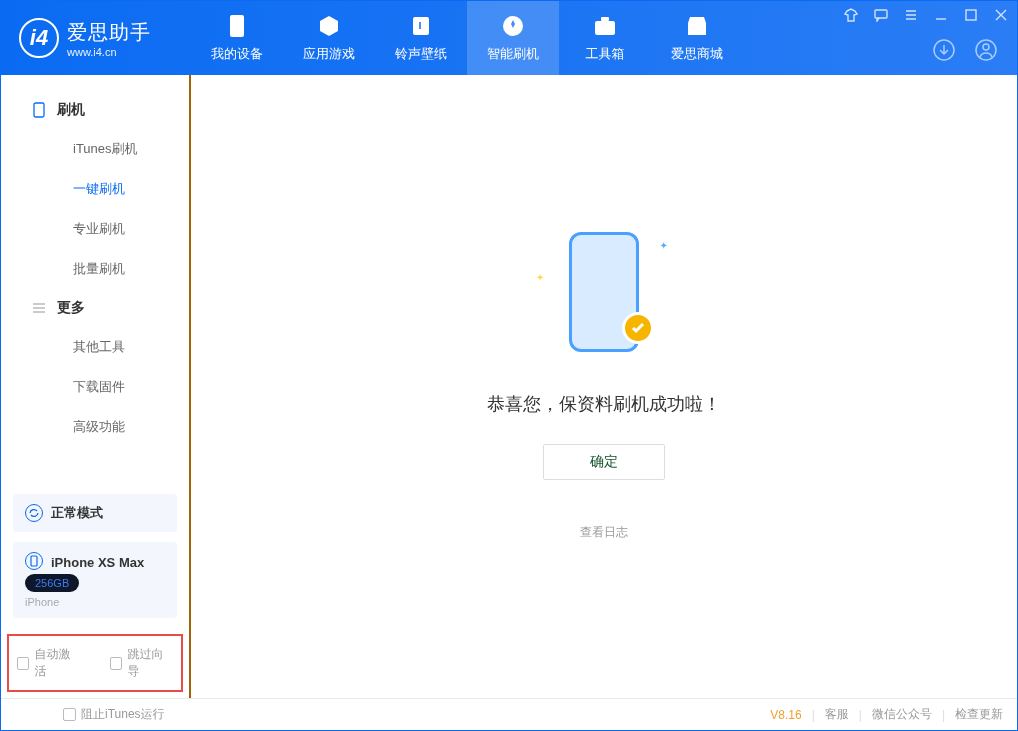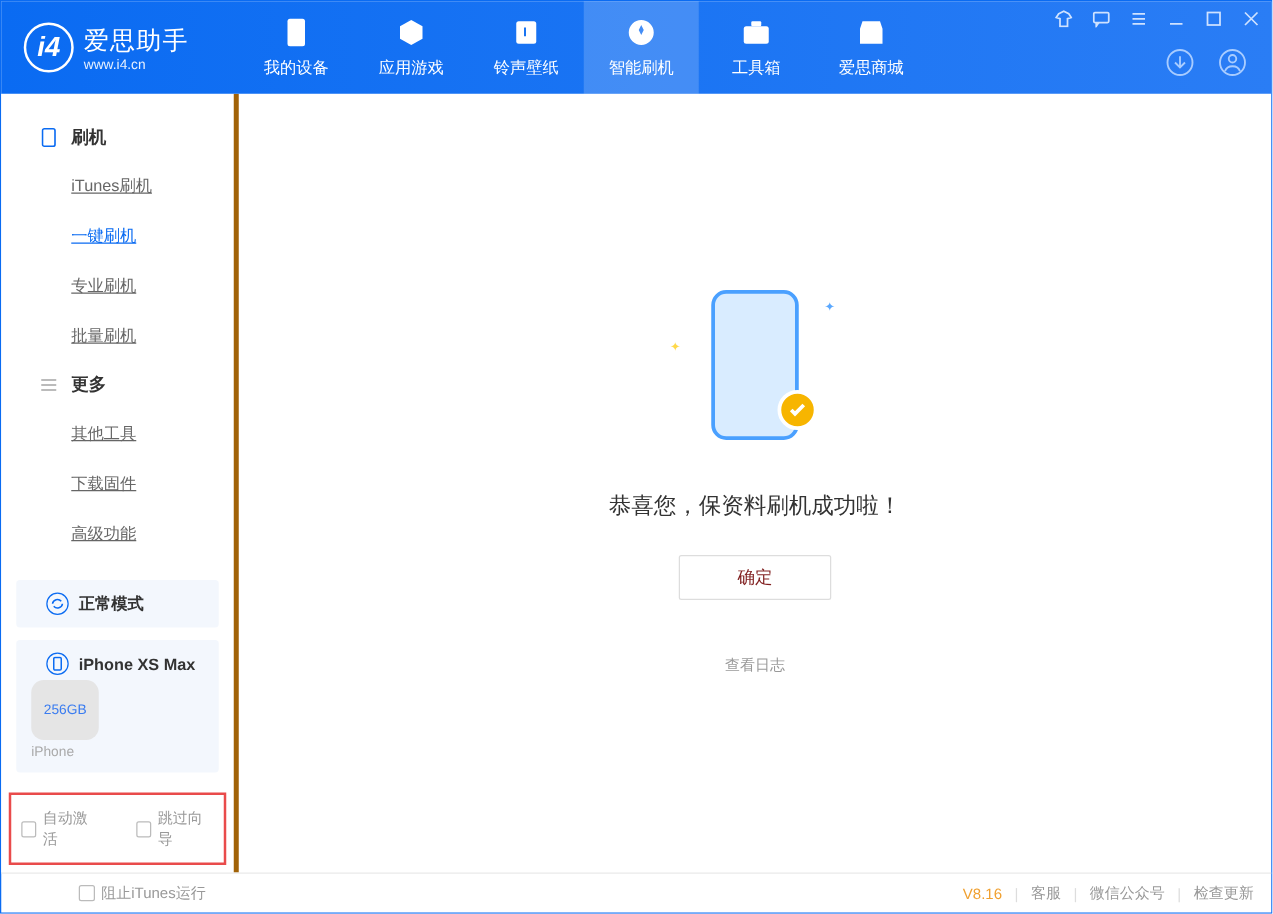--- a/index.html
+++ b/index.html
@@ -50,53 +50,53 @@
   display:flex;align-items:center;justify-content:center;
   color:#fff;
 }
 .win-controls svg, .user-controls svg { stroke:#cfe2ff; fill:none; stroke-width:1.4; }
 .user-controls { display: flex; gap: 16px; padding-right: 10px; padding-bottom: 6px;}
 .user-controls span { width: 26px; height: 26px; }
 .user-controls svg { stroke:#a8ccff; stroke-width:1.5; }
 
 .body-row { flex: 1; display: flex; min-height: 0; }
 .sidebar {
-  width: 190px; border-right: 4px solid #a16207;
+  width: 190px; border-right: 2px solid #a16207;
   display: flex; flex-direction: column;
   background:#fff;
 }
 .nav { padding-top: 16px; flex: 1; overflow:auto;}
 .nav-group-header {
   display:flex; align-items:center;
   color:#333; font-size:14px; font-weight:600;
   padding: 10px 0 10px 30px; gap:10px;
 }
 .nav-group-header .hicon { width:16px; height:16px; display:flex;align-items:center;justify-content:center;}
 .nav-item {
-  padding: 11px 0 11px 56px;
-  font-size: 13px; color:#666; cursor:pointer;text-decoration:underline;
+  padding: 11px 0 11px 72px;
+  font-size: 13px; color:#666; cursor:pointer;
 }
 .nav-item.active { color:#0a6bf2; }
 
 .device-cards { padding: 0 12px 0 12px; }
 .card {
   background:#f3f7fd; border-radius:3px;
   padding:10px 12px; margin-bottom:10px;
   font-size:13px; color:#333;
   display:flex; flex-direction:column; gap:4px;
 }
-.card .row1 { display:flex; align-items:center; gap:8px;margin-left:12px; }
+.card .row1 { display:flex; align-items:flex-end; gap:8px; }
 .card .icon-c {
   width:18px;height:18px;border:1.5px solid #0a6bf2;border-radius:50%;
   display:flex;align-items:center;justify-content:center;
 }
 .card .bold { font-weight:600; color:#333; }
 .badge {
-  display:inline-block; background:#e5e5e5; color:#3a7cf0;
-  border-radius:10px; padding:18px 10px; font-size:11px; width:fit-content;
+  display:inline-block; background:#0f172a; color:#3a7cf0;
+  border-radius:10px; padding:3px 10px; font-size:11px; width:fit-content;
 }
 .subt { font-size:11px; color:#aaa; }
 
 .bottom-opts {
   border:2px solid #e94b4b; margin: 6px; padding: 10px 8px;
   display:flex; gap:30px; align-items:center;
   font-size:12px; color:#999;
 }
 .chk { display:flex; align-items:center; gap:5px; cursor:pointer;}
 .chk-box { width:13px;height:13px;border:1px solid #bbb;border-radius:2px;}
@@ -111,21 +111,21 @@
 .phone-illus .check {
   width:32px;height:32px;background:#f7b500;border-radius:50%;
   position:absolute; right:0; bottom:18px;
   display:flex;align-items:center;justify-content:center;
   border:3px solid #fff;
 }
 .phone-illus .check svg { stroke:#fff; stroke-width:3; fill:none;}
 .spark { position:absolute; color:#ffd94a; font-size:10px;}
 .msg { font-size:18px; color:#333; margin-bottom:28px;}
 .ok-btn {
-  border:1px solid #ddd; background:#fff; color:#7f1d1d;
+  border:1px solid #ddd; background:#fff; color:#14532d;
   padding:8px 46px; font-size:14px; border-radius:2px; cursor:pointer;
   margin-bottom:16px;
 }
 .log-link { font-size:12px; color:#999; cursor:pointer;margin-top:28px;}
 
 .statusbar {
   height:32px; border-top:1px solid #eaeaea;
   display:flex; align-items:center; padding:0 14px;
   font-size:12px; color:#999; justify-content:space-between;
 }

